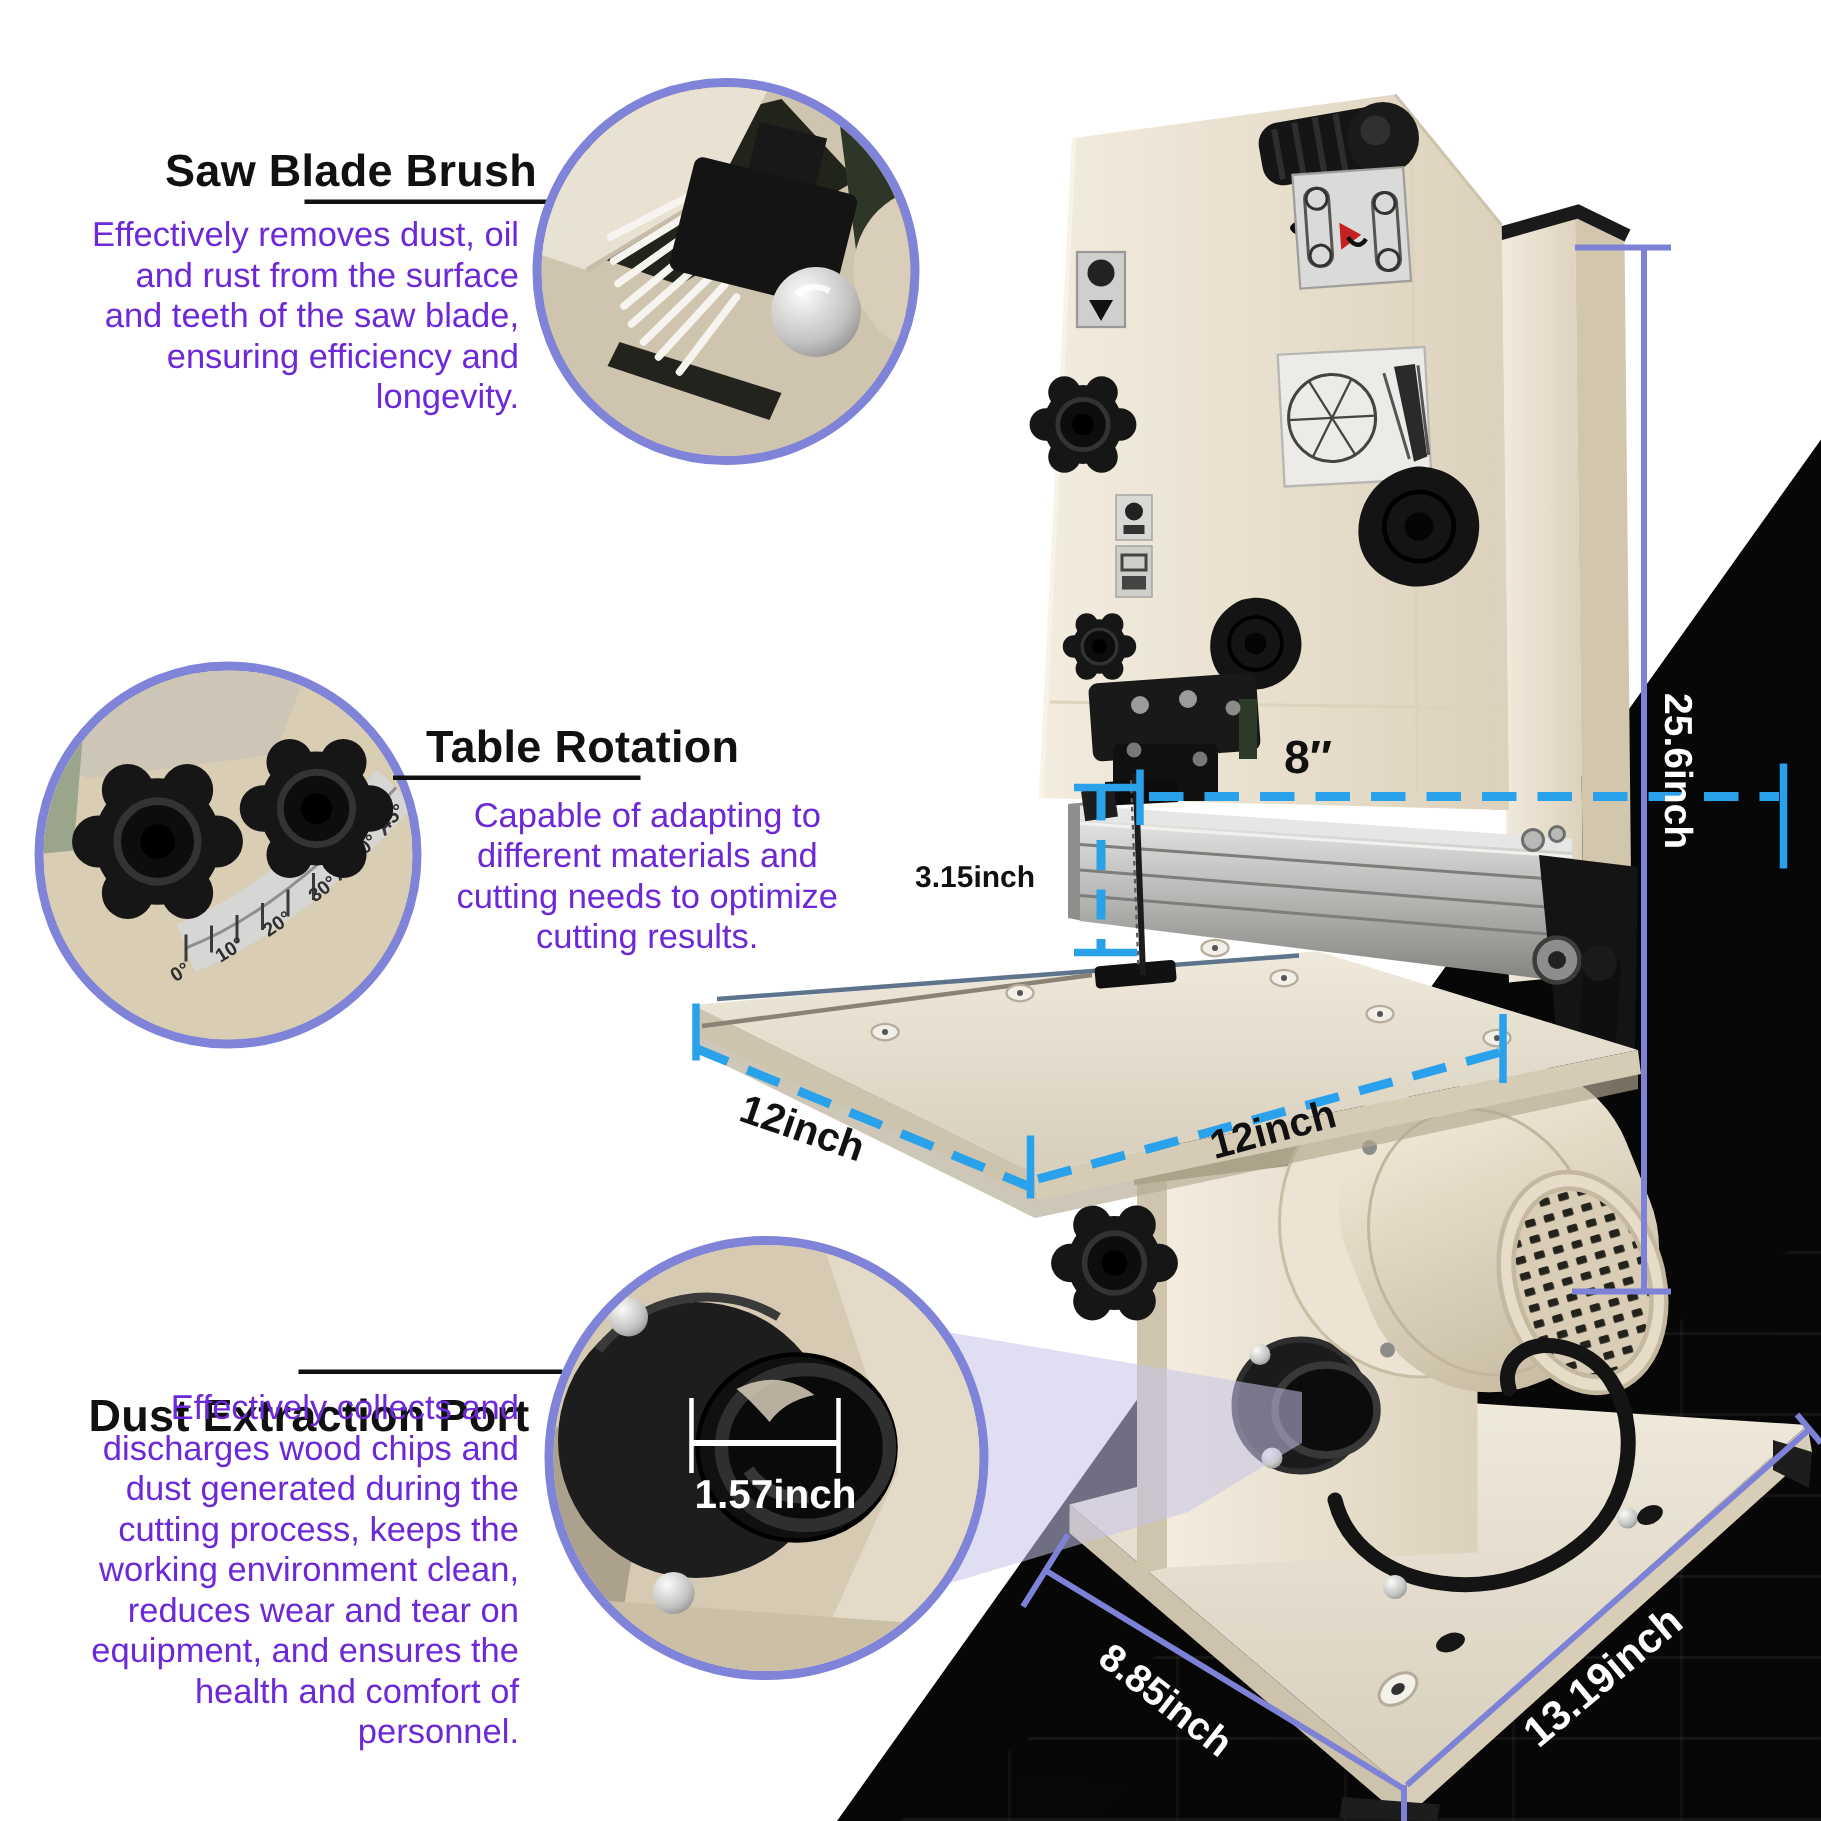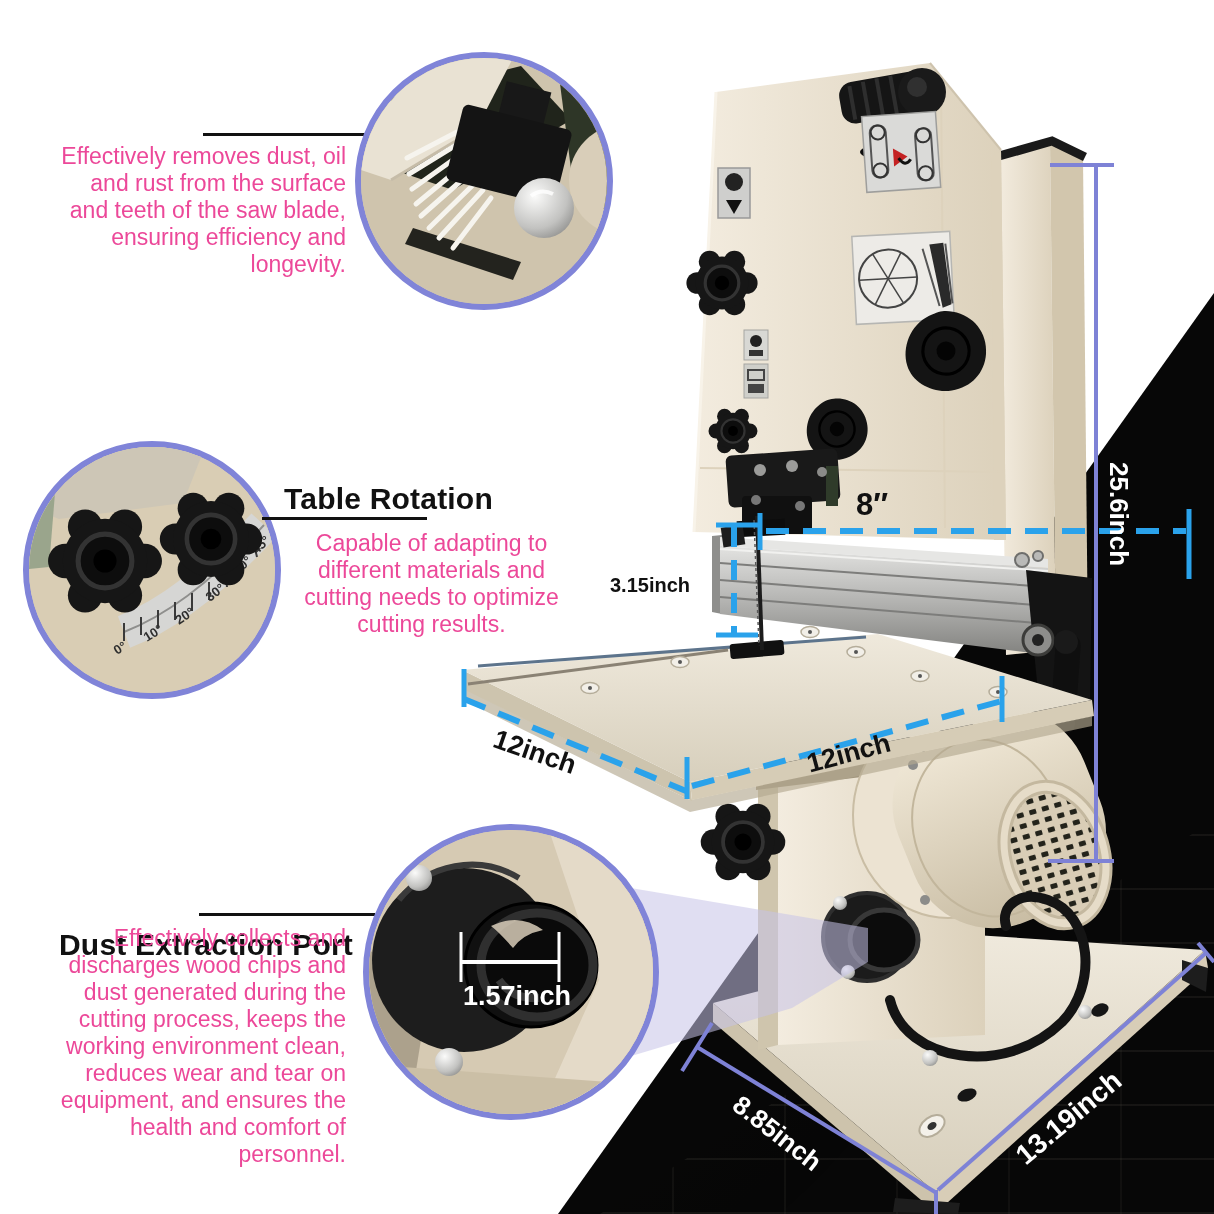--- a/index.html
+++ b/index.html
@@ -11,21 +11,21 @@
           clip-path:polygon(1214px 293px,1214px 1214px,558px 1214px);}
   .bg-brick{position:absolute;left:0;top:0;width:1214px;height:1214px;opacity:.55;
           clip-path:polygon(1214px 820px,1214px 1214px,600px 1214px);
           background-image:
             repeating-linear-gradient(0deg, rgba(110,105,95,.28) 0 2px, transparent 2px 54px),
             repeating-linear-gradient(90deg, rgba(110,105,95,.18) 0 2px, transparent 2px 112px),
             radial-gradient(circle at 30% 60%, rgba(90,85,75,.12), transparent 60%);}
   
   .co-title{position:absolute;font-size:30px;font-weight:700;letter-spacing:.2px;color:#111;white-space:nowrap;}
   .co-underline{position:absolute;height:3px;background:#111;}
-  .co-desc{position:absolute;font-size:23px;line-height:27px;color:#ec4899;}
+  .co-desc{position:absolute;font-size:23px;line-height:27px;color:#6d28d9;}
   .ra{text-align:right;} .la{text-align:center;}
   
   .circle{position:absolute;border:6px solid #8084d8;border-radius:50%;overflow:hidden;background:#d8cdb8;}
   .circle svg{display:block;}
   
   .dim{position:absolute;font-weight:700;color:#111;white-space:nowrap;}
   .dim.white{color:#fff;}
 </style>
 </head>
 <body>
@@ -284,20 +284,21 @@
       <line x1="1050" y1="165" x2="1114" y2="165"></line>
       <line x1="1048" y1="861" x2="1114" y2="861"></line>
       <line x1="1206" y1="953" x2="938" y2="1190"></line>
       <line x1="1198" y1="943" x2="1214" y2="962"></line>
       <line x1="697" y1="1047" x2="935" y2="1192"></line>
       <line x1="712" y1="1023" x2="682" y2="1071"></line>
       <line x1="936" y1="1190" x2="936" y2="1214"></line>
     </g>
   </svg>
 
+  <div class="co-title" style="left:110px;top:98px">Saw Blade Brush</div>
   <div class="co-underline" style="left:203px;top:133px;width:162px"></div>
   <div class="co-desc ra" style="left:50px;top:143px;width:296px">Effectively removes dust, oil and rust from the surface and teeth of the saw blade, ensuring efficiency and longevity.</div>
 
   <div class="circle" style="left:355px;top:52px;width:246px;height:246px">
     <svg width="246" height="246" viewBox="0 0 246 246">
       <rect width="246" height="246" fill="#cfc4ad"></rect>
       <polygon points="30,40 160,8 210,62 92,132 33,112" fill="#20241b"></polygon>
       <polygon points="198,18 246,28 246,152 214,142" fill="#2e3627"></polygon>
       <circle cx="264" cy="122" r="56" fill="#d9ceb9"></circle>
       <polygon points="0,0 152,0 116,70 30,122 0,112" fill="#e9e2d3"></polygon>

